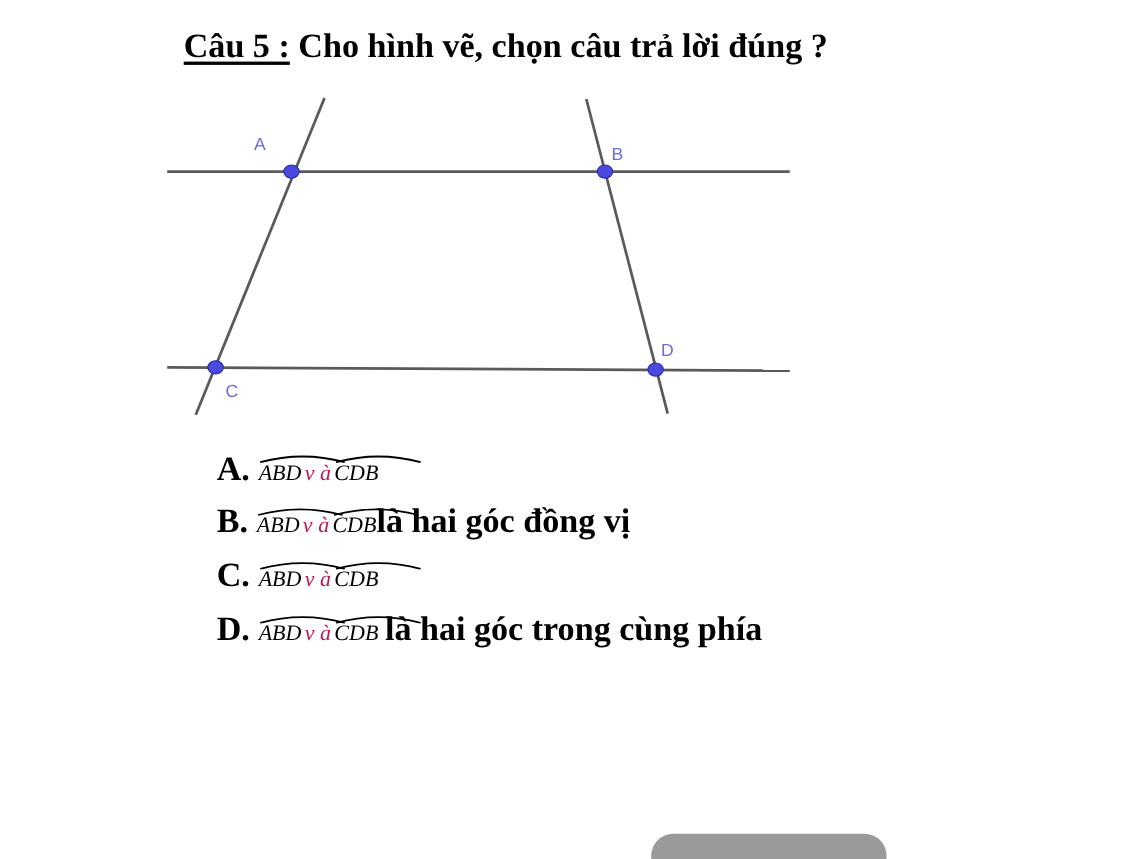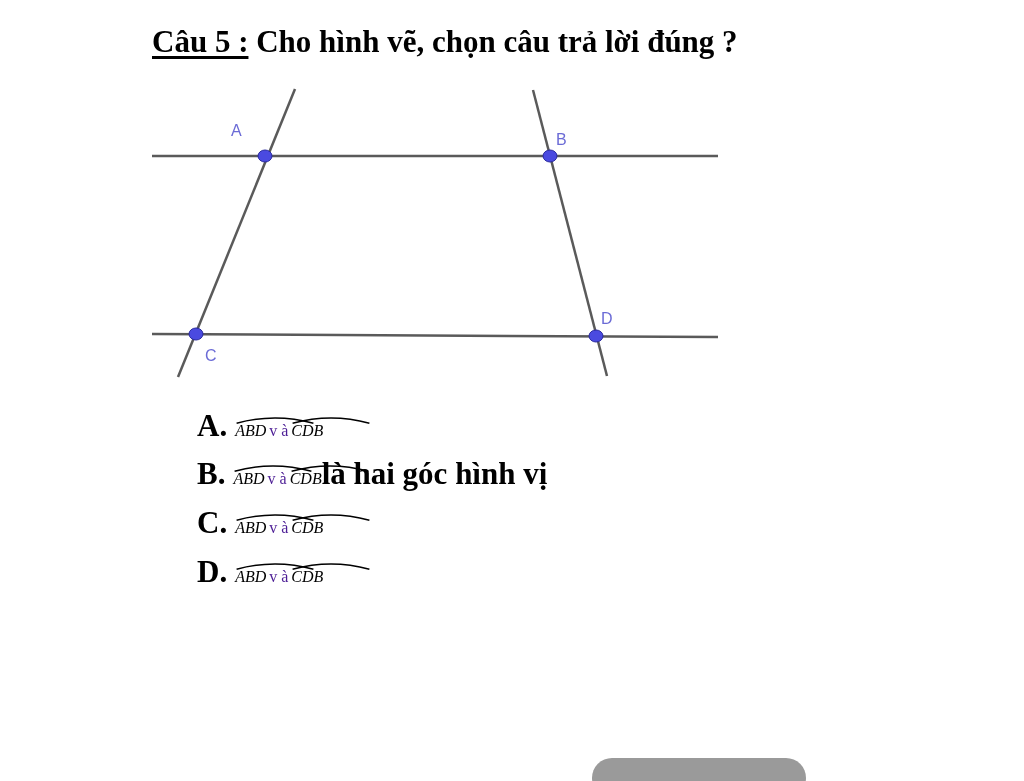--- a/index.html
+++ b/index.html
@@ -1,24 +1,24 @@
 <!DOCTYPE html>
 <html><head>
 <meta charset="utf-8">
 <style>
   html, body { margin:0; padding:0; background:#ffffff; }
   body { width:1024px; height:781px; position:relative; overflow:hidden; font-family:"Liberation Serif", serif; color:#000; }
-  .title { position:absolute; left:152px; top:24px; font-size:31px; font-weight:bold; white-space:nowrap; }
+  .title { position:absolute; left:167px; top:24px; font-size:31px; font-weight:bold; white-space:nowrap; }
   .title .lbl { text-decoration:underline; text-underline-offset:4px; }
   .figure { position:absolute; left:0; top:0; }
   .opt { position:absolute; left:197px; font-size:31px; font-weight:bold; white-space:nowrap; display:flex; align-items:baseline; }
   .opt .letter { margin-right:8px; }
-  .angle { font-family:"Liberation Serif", serif; font-style:italic; font-weight:normal; font-size:16px; position:relative; display:inline-block; }
+  .angle { font-family:"Liberation Serif", serif; font-style:italic; font-weight:normal; font-size:20px; position:relative; display:inline-block; }
   .angle .hat { position:absolute; left:0; right:0; top:-6px; height:8px; }
-  .conj { font-weight:normal; font-size:16px; margin:0 3px; color:#4c1d95; }
+  .conj { font-style:italic; font-weight:normal; font-size:20px; margin:0 3px; color:#be185d; }
   .rest { margin-left:6px; }
   .rest.tight { margin-left:0; }
   .home-bar { position:absolute; left:592px; top:758px; width:214px; height:40px; background:#9a9a9a; border-radius:22px; }
 </style>
 </head>
 <body>
 
 <div class="title">
   <span class="lbl">Câu 5 :</span><span> Cho hình vẽ, chọn câu trả lời đúng ?</span>
 </div>
@@ -57,21 +57,21 @@
 
 <div class="opt" style="top:456px;">
   <span class="letter">B.</span>
   <span class="angle"><svg class="hat" viewBox="0 0 100 10" preserveAspectRatio="none">
         <path d="M2 9 Q50 -4 98 9" stroke="#000" stroke-width="2" fill="none"></path>
       </svg><span>ABD</span></span>
   <span class="conj">v à</span>
   <span class="angle"><svg class="hat" viewBox="0 0 100 10" preserveAspectRatio="none">
         <path d="M2 9 Q50 -4 98 9" stroke="#000" stroke-width="2" fill="none"></path>
       </svg><span>CDB</span></span>
-  <span class="rest tight">là hai góc hình vị</span>
+  <span class="rest tight">là hai góc đồng vị</span>
 </div>
 
 <div class="opt" style="top:505px;">
   <span class="letter">C.</span>
   <span class="angle"><svg class="hat" viewBox="0 0 100 10" preserveAspectRatio="none">
         <path d="M2 9 Q50 -4 98 9" stroke="#000" stroke-width="2" fill="none"></path>
       </svg><span>ABD</span></span>
   <span class="conj">v à</span>
   <span class="angle"><svg class="hat" viewBox="0 0 100 10" preserveAspectRatio="none">
         <path d="M2 9 Q50 -4 98 9" stroke="#000" stroke-width="2" fill="none"></path>
@@ -80,15 +80,16 @@
 
 <div class="opt" style="top:554px;">
   <span class="letter">D.</span>
   <span class="angle"><svg class="hat" viewBox="0 0 100 10" preserveAspectRatio="none">
         <path d="M2 9 Q50 -4 98 9" stroke="#000" stroke-width="2" fill="none"></path>
       </svg><span>ABD</span></span>
   <span class="conj">v à</span>
   <span class="angle"><svg class="hat" viewBox="0 0 100 10" preserveAspectRatio="none">
         <path d="M2 9 Q50 -4 98 9" stroke="#000" stroke-width="2" fill="none"></path>
       </svg><span>CDB</span></span>
+  <span class="rest">là hai góc trong cùng phía</span>
 </div>
 
 <div class="home-bar"></div>
 
 </body></html>

